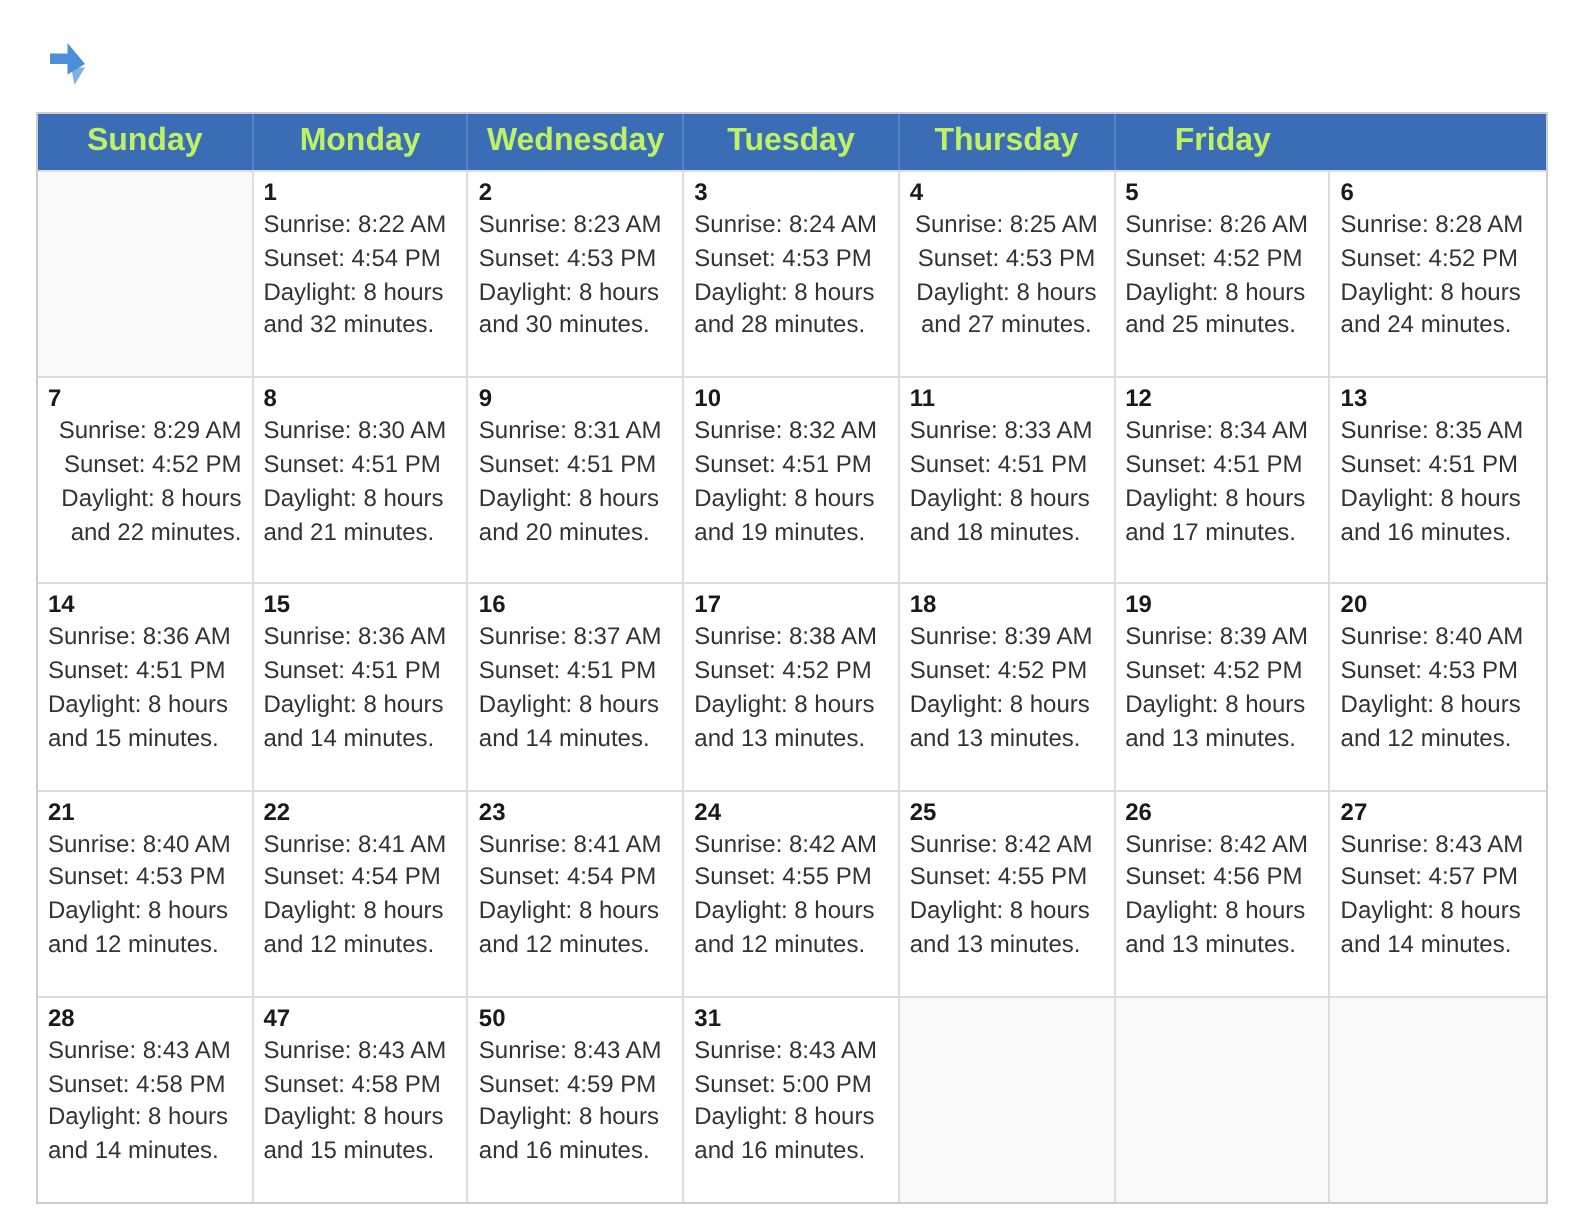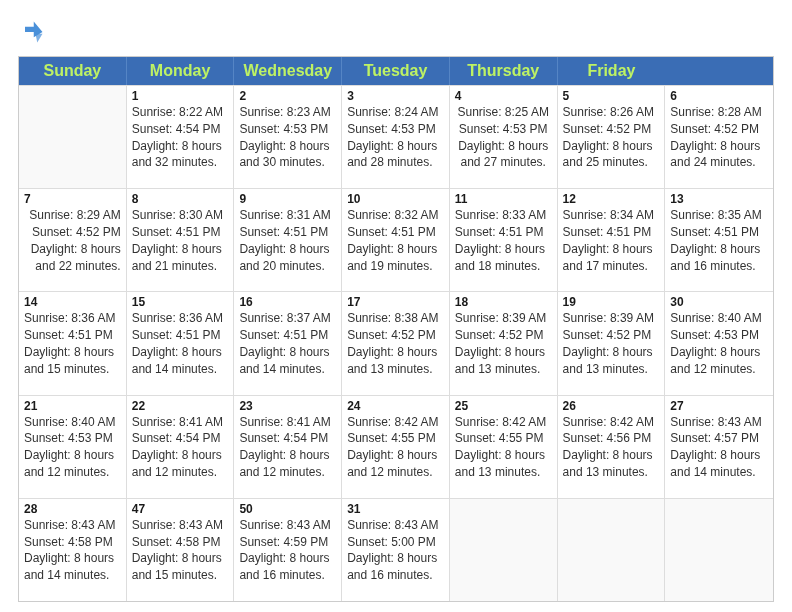--- a/index.html
+++ b/index.html
@@ -273,21 +273,21 @@
 and 13 minutes.</div>
           </div>
           <div class="cal-cell">
             <span class="cell-date">19</span>
             <div class="cell-info" style="white-space: pre-line;">Sunrise: 8:39 AM
 Sunset: 4:52 PM
 Daylight: 8 hours
 and 13 minutes.</div>
           </div>
           <div class="cal-cell">
-            <span class="cell-date">30</span>
+            <span class="cell-date">20</span>
             <div class="cell-info" style="white-space: pre-line;">Sunrise: 8:40 AM
 Sunset: 4:53 PM
 Daylight: 8 hours
 and 12 minutes.</div>
           </div>
         </div>
         <div class="cal-row">
           <div class="cal-cell">
             <span class="cell-date">21</span>
             <div class="cell-info" style="white-space: pre-line;">Sunrise: 8:40 AM

